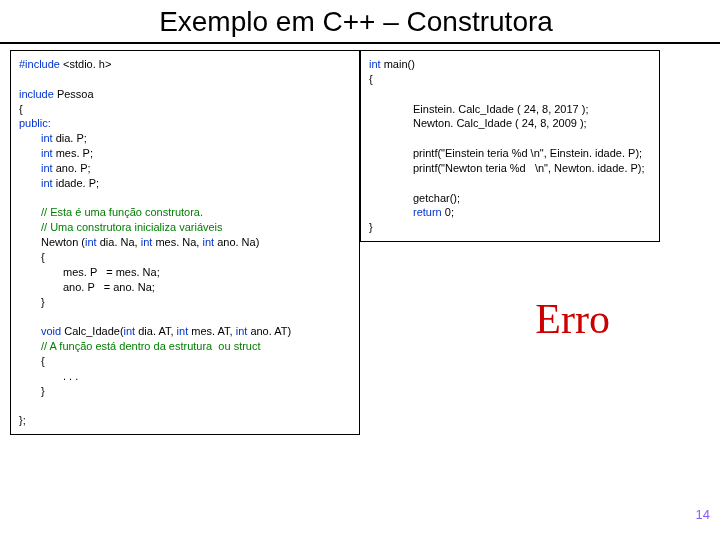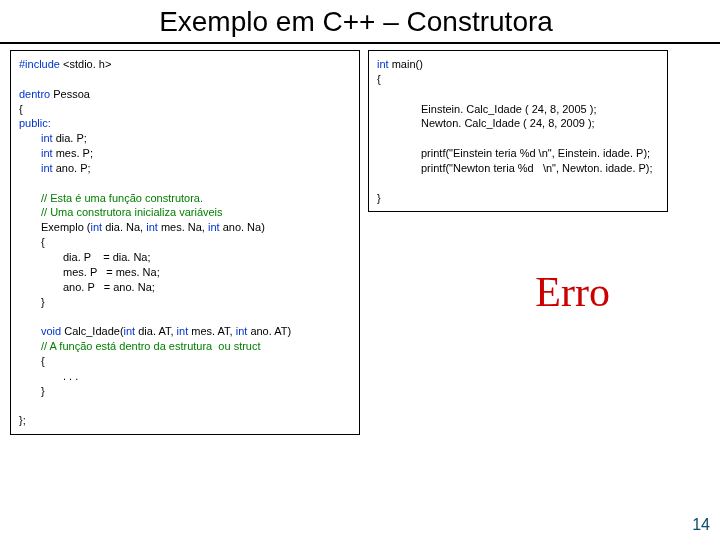--- a/index.html
+++ b/index.html
@@ -19,21 +19,20 @@
     margin: 6px 8px 4px 0;
     color: #000;
   }
   .hr {
     border: none;
     border-top: 2px solid #000;
     margin: 0 0 6px 0;
   }
   .cols {
     display: flex;
-    gap: 8px;
     padding: 0 10px;
   }
   .box {
     border: 1.5px solid #000;
     padding: 6px 8px;
     font-size: 11px;
     line-height: 1.35;
     font-family: Arial, Helvetica, sans-serif;
   }
   .left { width: 350px; }
@@ -43,76 +42,78 @@
   .rd { color: #cc0000; }
   .u { text-decoration: underline; }
   .ind1 { display:inline-block; width: 22px; }
   .ind2 { display:inline-block; width: 44px; }
   .erro {
     color: #cc0000;
     font-size: 42px;
     font-family: "Times New Roman", serif;
     position: absolute;
     right: 110px;
-    top: 268px;
+    top: 295px;
   }
   .pagenum {
     position: absolute;
     right: 10px;
-    bottom: 6px;
-    font-size: 16px;
-    color: #0c4a6e;
+    bottom: 18px;
+    font-size: 13px;
+    color: #8b5cf6;
   }
   .ln { display:block; white-space: pre; }
 </style>
 </head>
 <body>
 
 <div class="title">Exemplo em C++ – Construtora</div>
 <hr class="hr">
 
 <div class="cols">
 
   <div class="box left">
     <span class="ln"><span class="kw">#include </span><span>&lt;stdio. h&gt;</span></span>
     <span class="ln"> </span>
-    <span class="ln"><span class="kw">dentro</span><span> Pessoa</span></span>
+    <span class="ln"><span class="kw">include</span><span> Pessoa</span></span>
     <span class="ln"><span>{</span></span>
     <span class="ln"><span class="kw">public:</span></span>
     <span class="ln"><span class="ind1"></span><span class="kw">int </span><span>dia. P;</span></span>
     <span class="ln"><span class="ind1"></span><span class="kw">int </span><span>mes. P;</span></span>
     <span class="ln"><span class="ind1"></span><span class="kw">int </span><span>ano. P;</span></span>
+    <span class="ln"><span class="ind1"></span><span class="kw">int </span><span>idade. P;</span></span>
     <span class="ln"> </span>
     <span class="ln"><span class="ind1"></span><span class="cm">// Esta é uma função construtora.</span></span>
     <span class="ln"><span class="ind1"></span><span class="cm">// Uma construtora inicializa variáveis</span></span>
-    <span class="ln"><span class="ind1"></span><span>Exemplo (</span><span class="kw">int </span><span>dia. Na, </span><span class="kw">int </span><span>mes. Na, </span><span class="kw">int </span><span>ano. Na)</span></span>
+    <span class="ln"><span class="ind1"></span><span>Newton (</span><span class="kw">int </span><span>dia. Na, </span><span class="kw">int </span><span>mes. Na, </span><span class="kw">int </span><span>ano. Na)</span></span>
     <span class="ln"><span class="ind1"></span><span>{</span></span>
-    <span class="ln"><span class="ind2"></span><span>dia. P    = dia. Na;</span></span>
     <span class="ln"><span class="ind2"></span><span>mes. P   = mes. Na;</span></span>
     <span class="ln"><span class="ind2"></span><span>ano. P   = ano. Na;</span></span>
     <span class="ln"><span class="ind1"></span><span>}</span></span>
     <span class="ln"> </span>
     <span class="ln"><span class="ind1"></span><span class="kw">void</span><span> Calc_Idade(</span><span class="kw">int </span><span>dia. AT, </span><span class="kw">int </span><span>mes. AT, </span><span class="kw">int </span><span>ano. AT)</span></span>
     <span class="ln"><span class="ind1"></span><span class="cm">// A função está dentro da estrutura  ou struct</span></span>
     <span class="ln"><span class="ind1"></span><span>{</span></span>
     <span class="ln"><span class="ind2"></span><span>. . .</span></span>
     <span class="ln"><span class="ind1"></span><span>}</span></span>
     <span class="ln"> </span>
     <span class="ln"><span>};</span></span>
   </div>
 
   <div class="box right">
     <span class="ln"><span class="kw">int</span><span> main()</span></span>
     <span class="ln"><span>{</span></span>
     <span class="ln"> </span>
-    <span class="ln"><span class="ind2"></span><span>Einstein. Calc_Idade ( 24, 8, 2005 );</span></span>
+    <span class="ln"><span class="ind2"></span><span>Einstein. Calc_Idade ( 24, 8, 2017 );</span></span>
     <span class="ln"><span class="ind2"></span><span>Newton. Calc_Idade ( 24, 8, 2009 );</span></span>
     <span class="ln"> </span>
     <span class="ln"><span class="ind2"></span><span>printf("Einstein teria %d \n", Einstein. idade. P);</span></span>
     <span class="ln"><span class="ind2"></span><span>printf("Newton teria %d   \n", Newton. idade. P);</span></span>
     <span class="ln"> </span>
+    <span class="ln"><span class="ind2"></span><span>getchar();</span></span>
+    <span class="ln"><span class="ind2"></span><span class="kw">return</span><span> 0;</span></span>
     <span class="ln"><span>}</span></span>
   </div>
 
 </div>
 
 <div class="erro">Erro</div>
 <div class="pagenum">14</div>
 
 </body></html>

